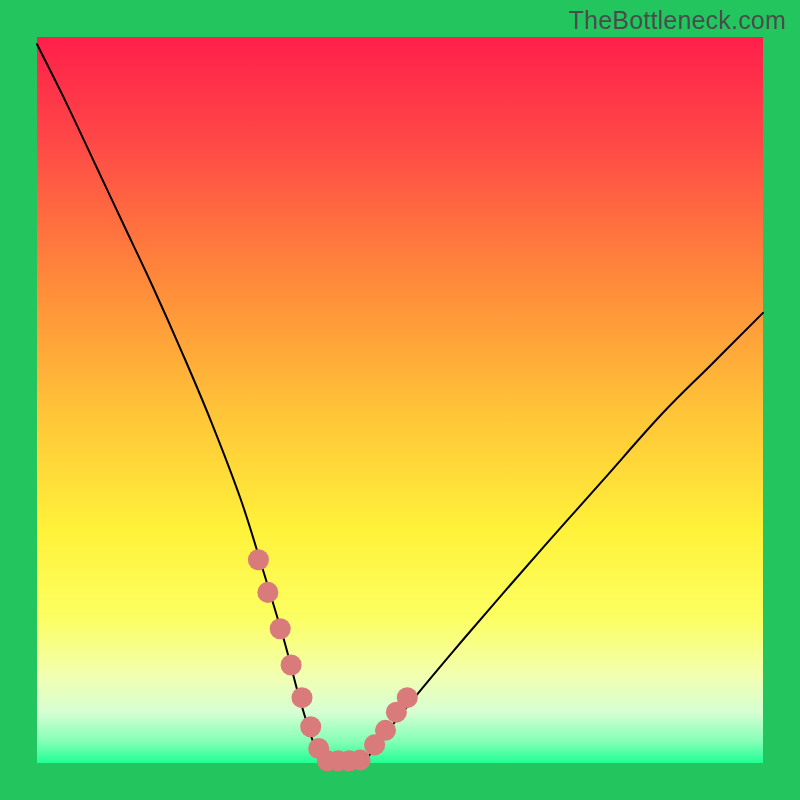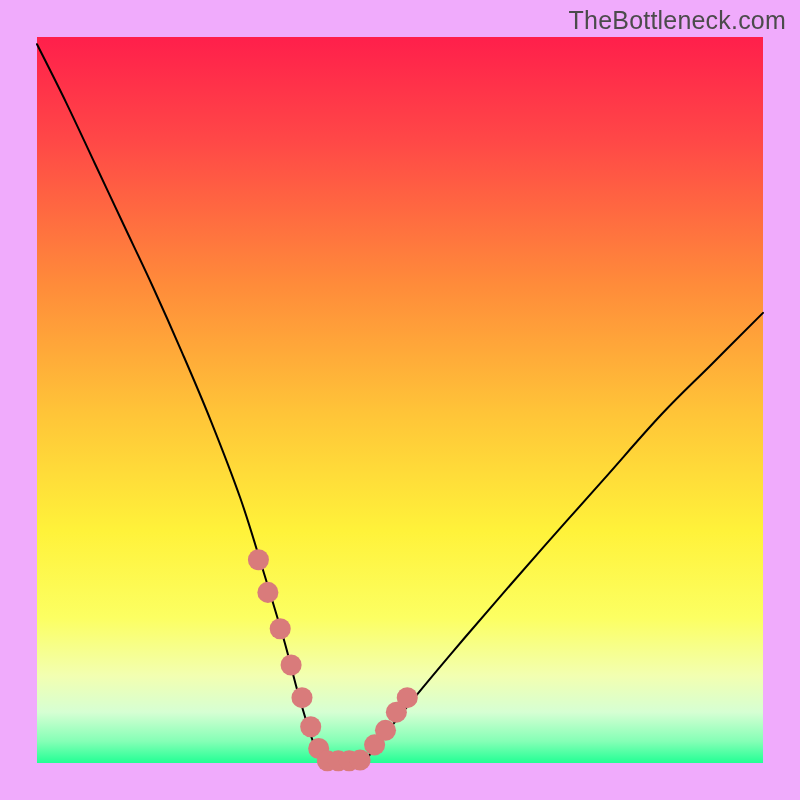--- a/index.html
+++ b/index.html
@@ -10,21 +10,21 @@
     background: #000;
     font-family: Arial, Helvetica, sans-serif;
     overflow: hidden;
   }
   .frame {
     position: absolute;
     left: 0;
     top: 0;
     width: 800px;
     height: 800px;
-    background: #f0abfc;
+    background: #22c55e;
   }
   .plot-area {
     position: absolute;
     left: 37px;
     top: 37px;
     width: 726px;
     height: 726px;
     
   }
   .watermark {

